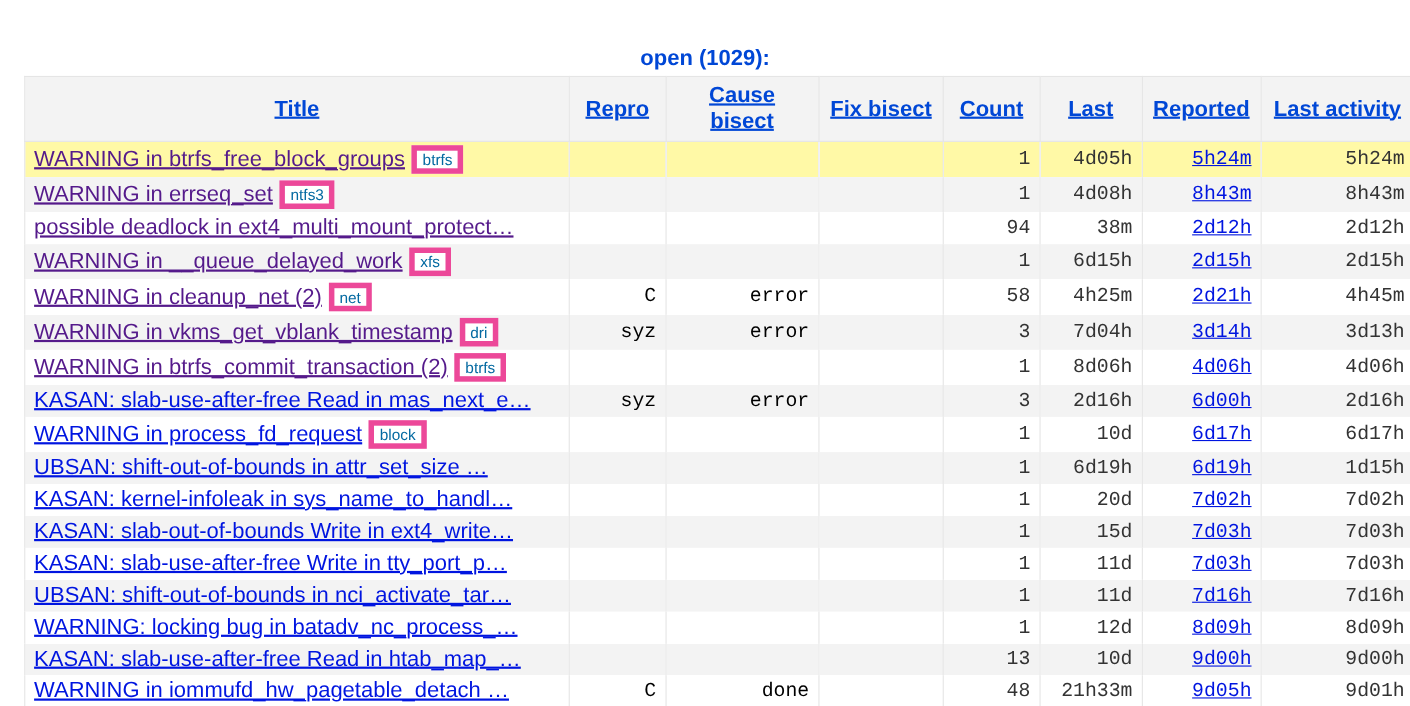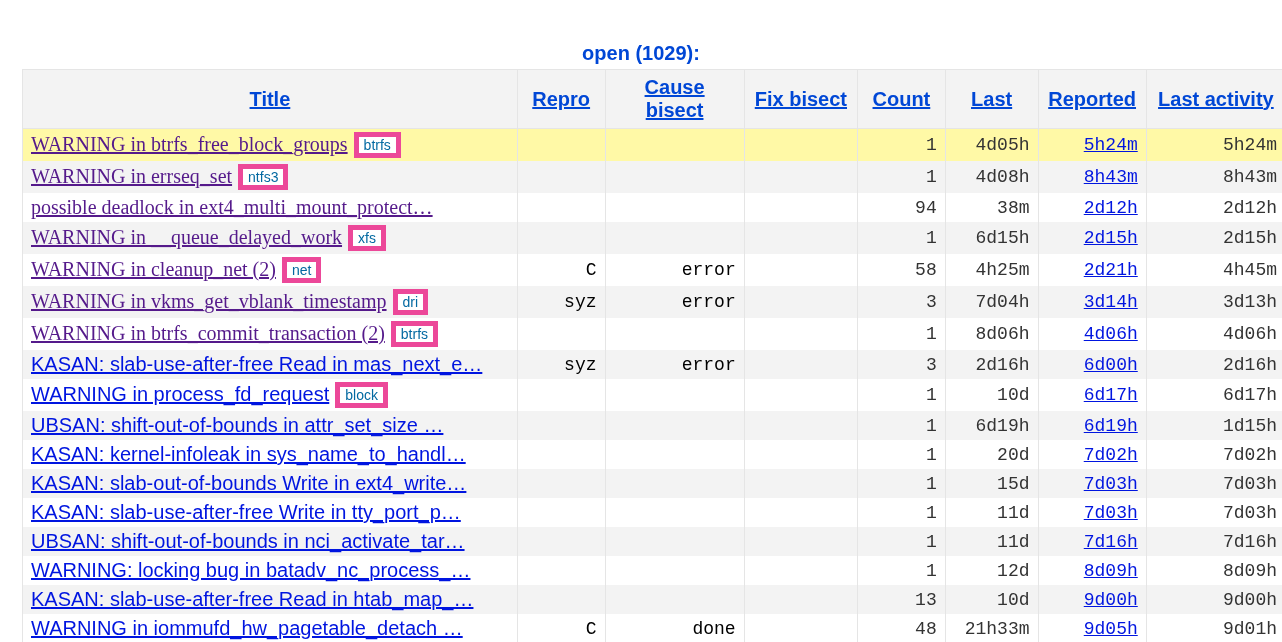--- a/index.html
+++ b/index.html
@@ -56,21 +56,20 @@
     .col-fix { text-align: right; }
     .col-count, .col-last, .col-activity { text-align: right; font-family: "Courier New", monospace; font-size: 18px; color: #333; }
     .col-reported { text-align: right; font-family: "Courier New", monospace; font-size: 18px; }
     .title-link {
       color: #0015e0;
       text-decoration: underline;
       cursor: pointer;
     }
     .title-link.visited {
       color: #551a8b;
-      font-family: Liberation Serif, serif;
     }
     .tag {
       display: inline-block;
       border: 5px solid #ec4899;
       padding: 0 5px;
       margin-left: 6px;
       font-size: 14px;
       color: #0369a1;
       background: #fff;
       font-family: "Segoe UI", Arial, sans-serif;

